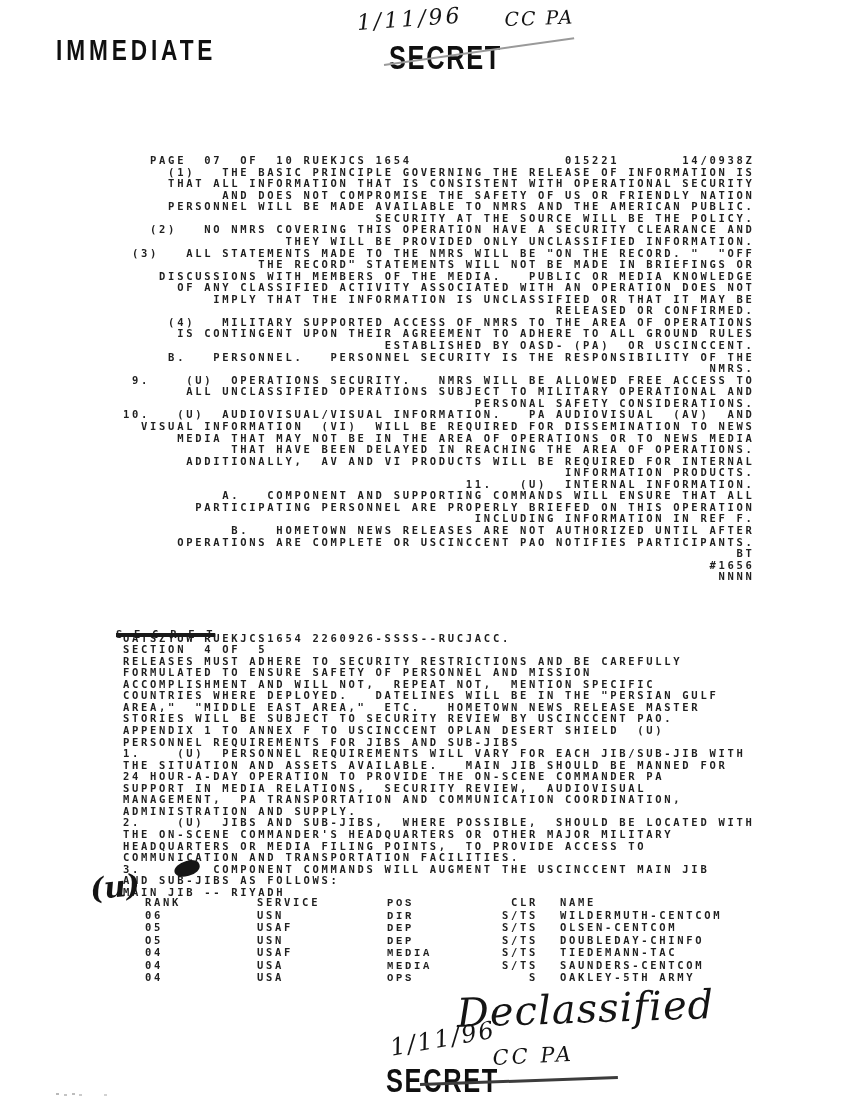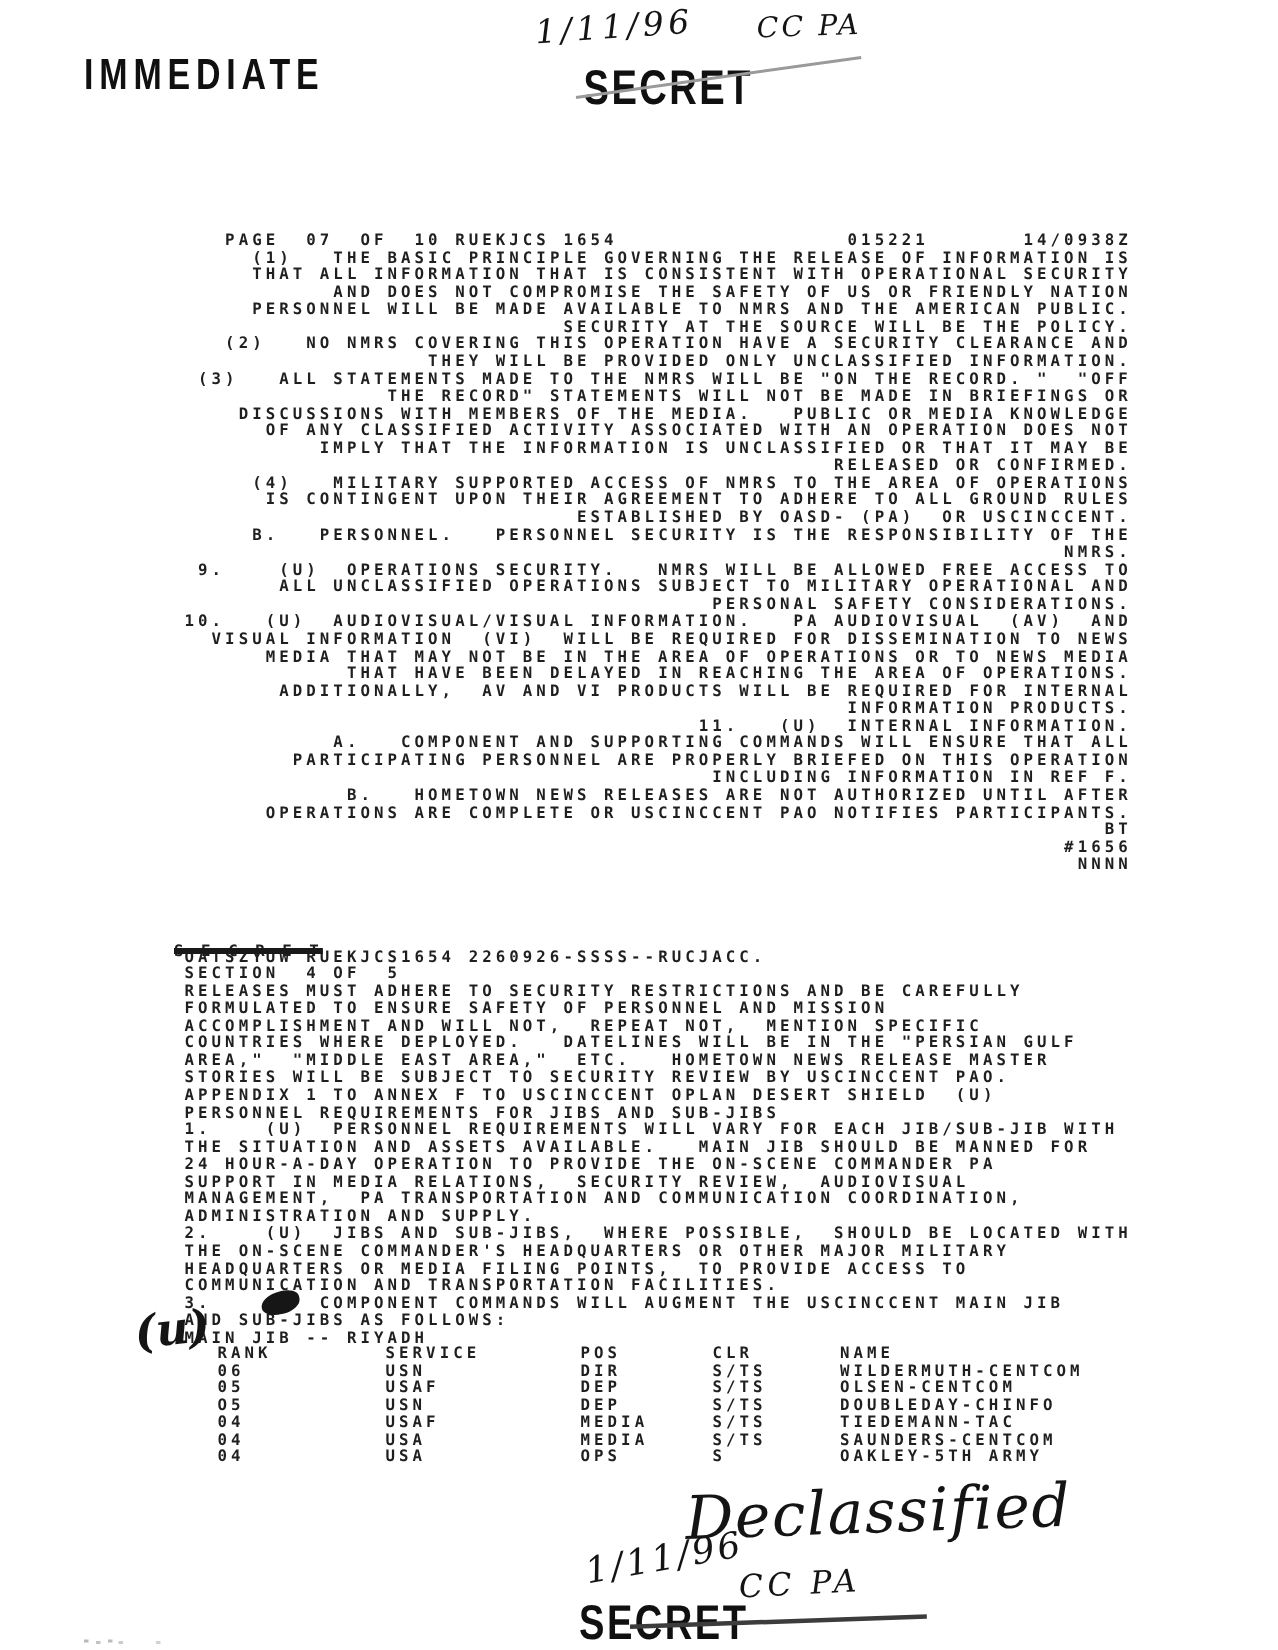--- a/index.html
+++ b/index.html
@@ -78,22 +78,22 @@
     background:#161616;
     border-radius:60% 45% 55% 50%;
     transform:rotate(-14deg);
   }
   
   .table-block{left:123px;top:897px;}
   .trow{white-space:pre;}
   .tcell{display:inline-block;margin-left:22px;}
   .c0{width:90px;}
   .c1{width:108px;}
-  .c2{width:66px;}
-  .c3{width:63px;}
+  .c2{width:66px;font-family:Liberation Mono, monospace;}
+  .c3{width:63px;text-align:right;}
   
   .speckle{
     left:56px;top:1093px;width:3px;height:2px;background:#b9b9b9;
     box-shadow:8px 1px 0 #c4c4c4, 16px 0 0 #bdbdbd, 23px 1px 0 #cccccc, 48px 1px 0 #d2d2d2;
   }
   .block1{left:123px;top:155px;text-align:right;}
   .routing-line{left:123px;top:617px;margin-top:16px;}
   .block2{left:123px;top:644px;}
 </style>
 </head>

